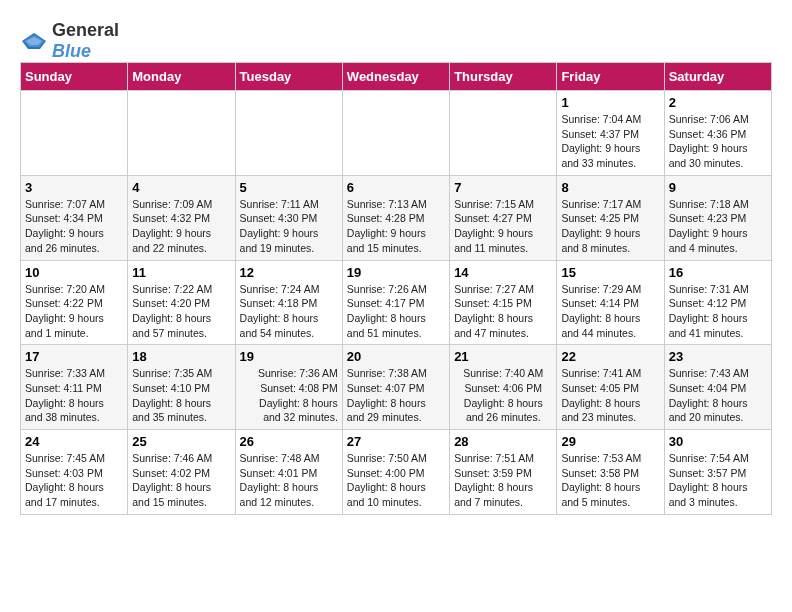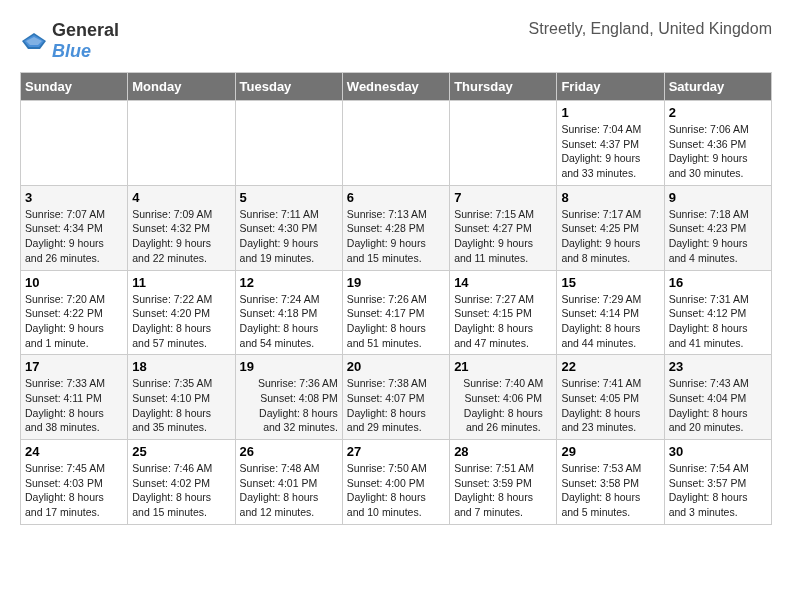--- a/index.html
+++ b/index.html
@@ -7,21 +7,20 @@
       font-family: Arial, sans-serif;
       background: #fff;
       width: 792px;
       min-height: 612px;
       padding: 20px;
     }
     .header-section {
       display: flex;
       justify-content: space-between;
       align-items: flex-start;
-      margin-bottom: 10px;
     }
     .logo {
       display: flex;
       align-items: center;
       gap: 4px;
     }
     .logo-text-general {
       font-size: 18px;
       font-weight: bold;
       color: #333;
@@ -47,21 +46,21 @@
     .calendar-subtitle {
       font-size: 16px;
       color: #555;
     }
     table {
       width: 100%;
       border-collapse: collapse;
       font-size: 11px;
     }
     thead tr th {
-      background-color: #737373;
+      background-color: #be185d;
       color: #fff;
       padding: 6px 4px;
       text-align: left;
       font-size: 13px;
       border: 1px solid #ccc;
     }
     tbody tr td {
       border: 1px solid #ccc;
       vertical-align: top;
       padding: 4px;
@@ -95,21 +94,20 @@
       <polygon points="14,2 26,10 20,18 8,18 2,10" fill="#2e75b6"></polygon>
       <polygon points="14,4 24,10 19,16 9,16 4,10" fill="#4a90d9"></polygon>
       <polygon points="14,6 22,10 18,14 10,14 6,10" fill="#fff" opacity="0.3"></polygon>
     </svg>
     <div>
       <span class="logo-text-general">General</span><br>
       <span class="logo-text-blue">Blue</span>
     </div>
   </div>
   <div class="title-section">
-    <div class="calendar-subtitle">Streetly, England, United Kingdom</div>
   </div>
 </div>
 
 <table>
   <thead>
     <tr>
     <th>Sunday</th>
         <th>Monday</th>
         <th>Tuesday</th>
         <th>Wednesday</th>

